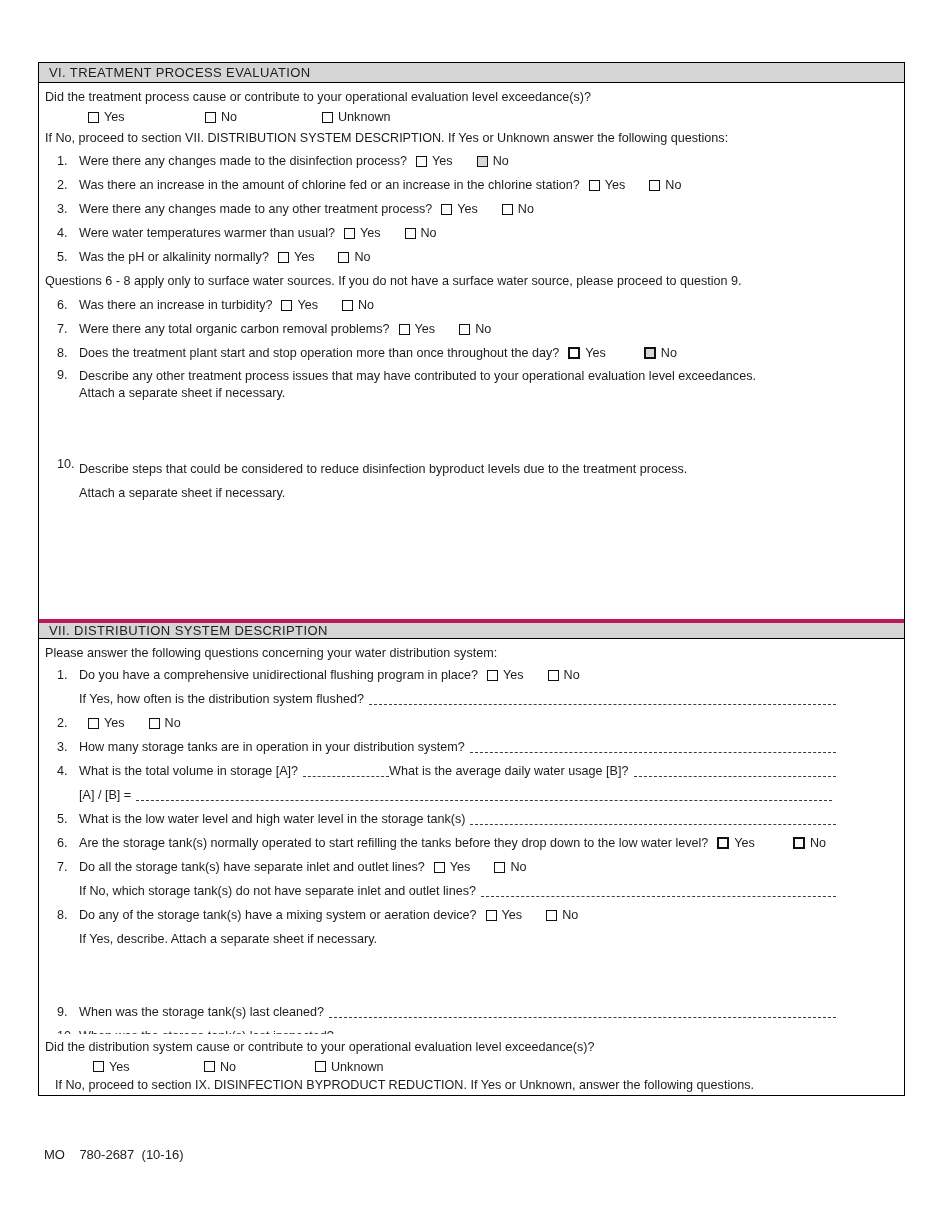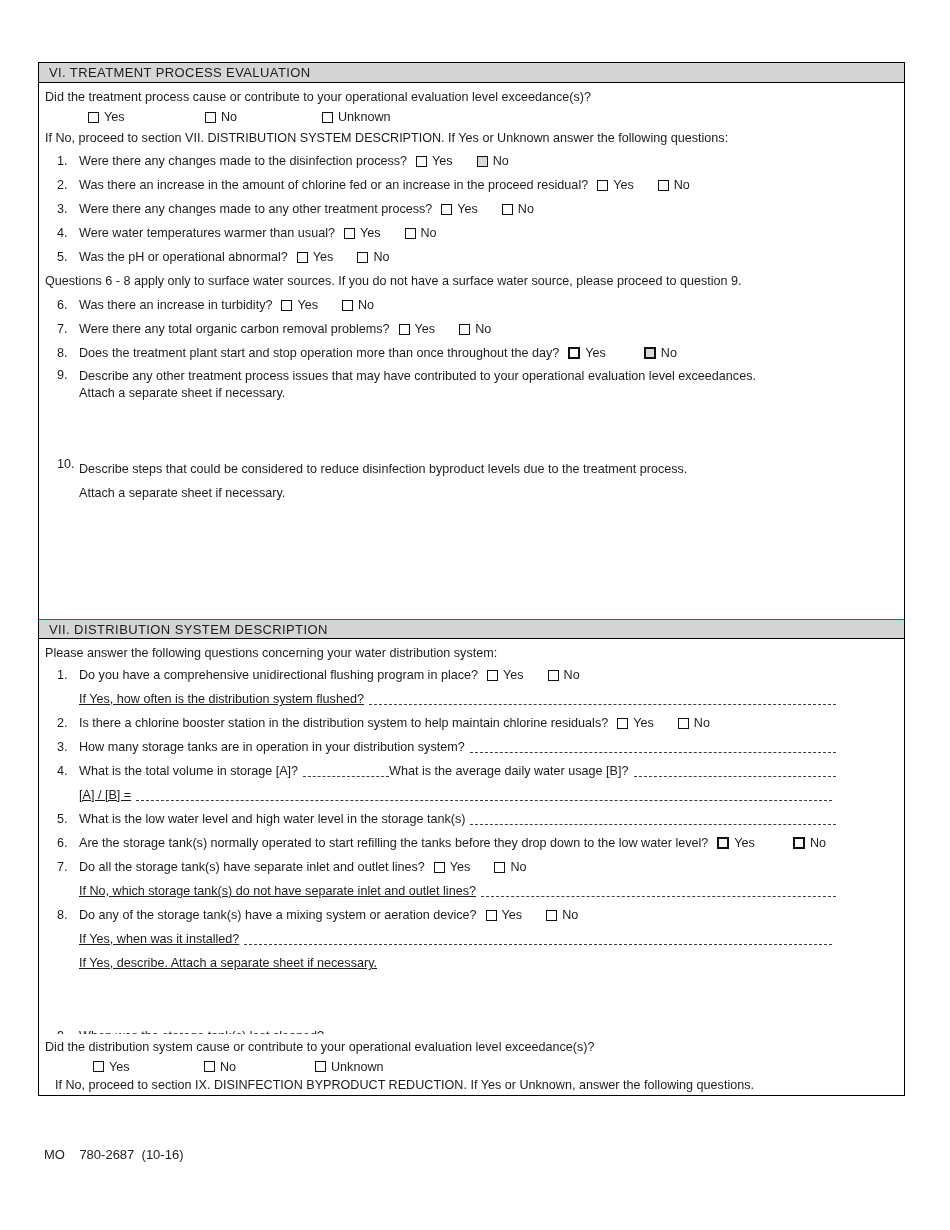--- a/index.html
+++ b/index.html
@@ -20,36 +20,36 @@
   .sh {
     height:20px;
     background:#d5d5d5;
     border-bottom:1px solid #000;
     display:flex; align-items:center;
     padding:0 10px;
     font-size:13px;
     letter-spacing:0.4px;
   }
   .sh + .sc { border-top:none; }
-  .sc ~ .sh { border-top:1px solid #be185d; }
+  .sc ~ .sh { border-top:4px solid #be185d;align-items:flex-end; }
   .sc { position:relative; overflow:hidden; padding-top:4px; }
   .c6 { height:536px; }
   .c7 { height:395px; }
   .c8 { height:61px; padding-top:3px; }
 
   .row { display:flex; align-items:center; height:24px; padding-left:6px; padding-right:6px; white-space:nowrap; }
   .lead { height:20px; }
   .proceed { height:22px; }
   .cbrow { height:20px; padding-left:49px; }
   .c8 .cbrow { height:19px; padding-left:54px; }
   .c8 .lead { height:20px; }
   .c8 .proceed { height:18px; padding-left:16px; }
 
   .num { flex:0 0 22px; margin-left:12px; }
-  .sub { padding-left:40px;text-decoration:underline; }
+  .sub { padding-left:40px; }
 
   .cbg { display:inline-flex; align-items:center; }
   .g1 { margin-left:9px; }
   .g2 { margin-left:24px; }
   .g2w { margin-left:38px; }
   .cb {
     width:11px; height:11px;
     border:1px solid #111;
     background:#fff;
     flex:0 0 auto;
@@ -131,21 +131,21 @@
         <span class="cbl">Yes</span>
       </span>
       <span class="cbg g2">
         <span class="cb shaded"></span>
         <span class="cbl">No</span>
       </span>
     </div>
 
     <div class="row">
       <span class="num">2.</span>
-      <span>Was there an increase in the amount of chlorine fed or an increase in the proceed residual?</span>
+      <span>Was there an increase in the amount of chlorine fed or an increase in the chlorine station?</span>
       <span class="cbg g1">
         <span class="cb"></span>
         <span class="cbl">Yes</span>
       </span>
       <span class="cbg g2">
         <span class="cb"></span>
         <span class="cbl">No</span>
       </span>
     </div>
 
@@ -170,21 +170,21 @@
         <span class="cbl">Yes</span>
       </span>
       <span class="cbg g2">
         <span class="cb"></span>
         <span class="cbl">No</span>
       </span>
     </div>
 
     <div class="row">
       <span class="num">5.</span>
-      <span>Was the pH or operational abnormal?</span>
+      <span>Was the pH or alkalinity normally?</span>
       <span class="cbg g1">
         <span class="cb"></span>
         <span class="cbl">Yes</span>
       </span>
       <span class="cbg g2">
         <span class="cb"></span>
         <span class="cbl">No</span>
       </span>
     </div>
 
@@ -271,21 +271,20 @@
       </span>
     </div>
 
     <div class="row sub">
       <span>If Yes, how often is the distribution system flushed?</span>
       <span class="fill"></span>
     </div>
 
     <div class="row">
       <span class="num">2.</span>
-      <span>Is there a chlorine booster station in the distribution system to help maintain chlorine residuals?</span>
       <span class="cbg g1">
         <span class="cb"></span>
         <span class="cbl">Yes</span>
       </span>
       <span class="cbg g2">
         <span class="cb"></span>
         <span class="cbl">No</span>
       </span>
     </div>
 
@@ -352,24 +351,20 @@
       <span class="cbg g1">
         <span class="cb"></span>
         <span class="cbl">Yes</span>
       </span>
       <span class="cbg g2">
         <span class="cb"></span>
         <span class="cbl">No</span>
       </span>
     </div>
 
-    <div class="row sub">
-      <span>If Yes, when was it installed?</span>
-      <span class="fill short-r"></span>
-    </div>
 
     <div class="row sub">
       <span>If Yes, describe. Attach a separate sheet if necessary.</span>
     </div>
 
     <div class="spacer7"></div>
 
     <div class="row">
       <span class="num">9.</span>
       <span>When was the storage tank(s) last cleaned?</span>

